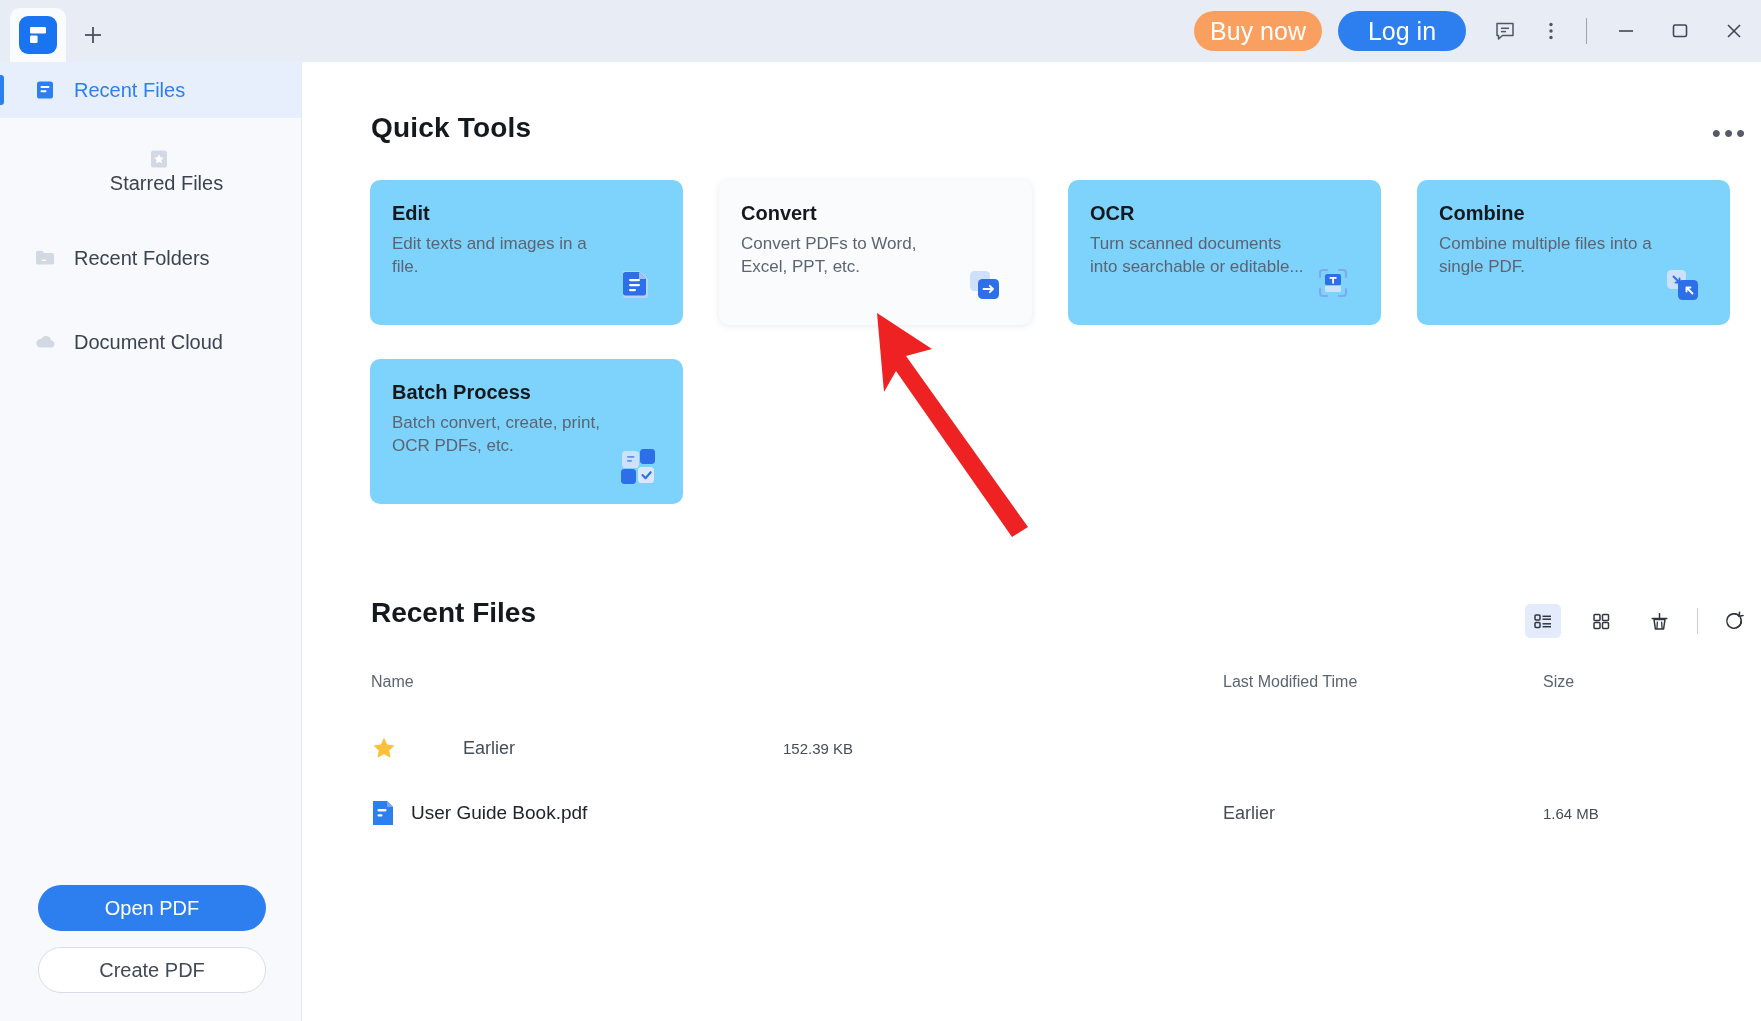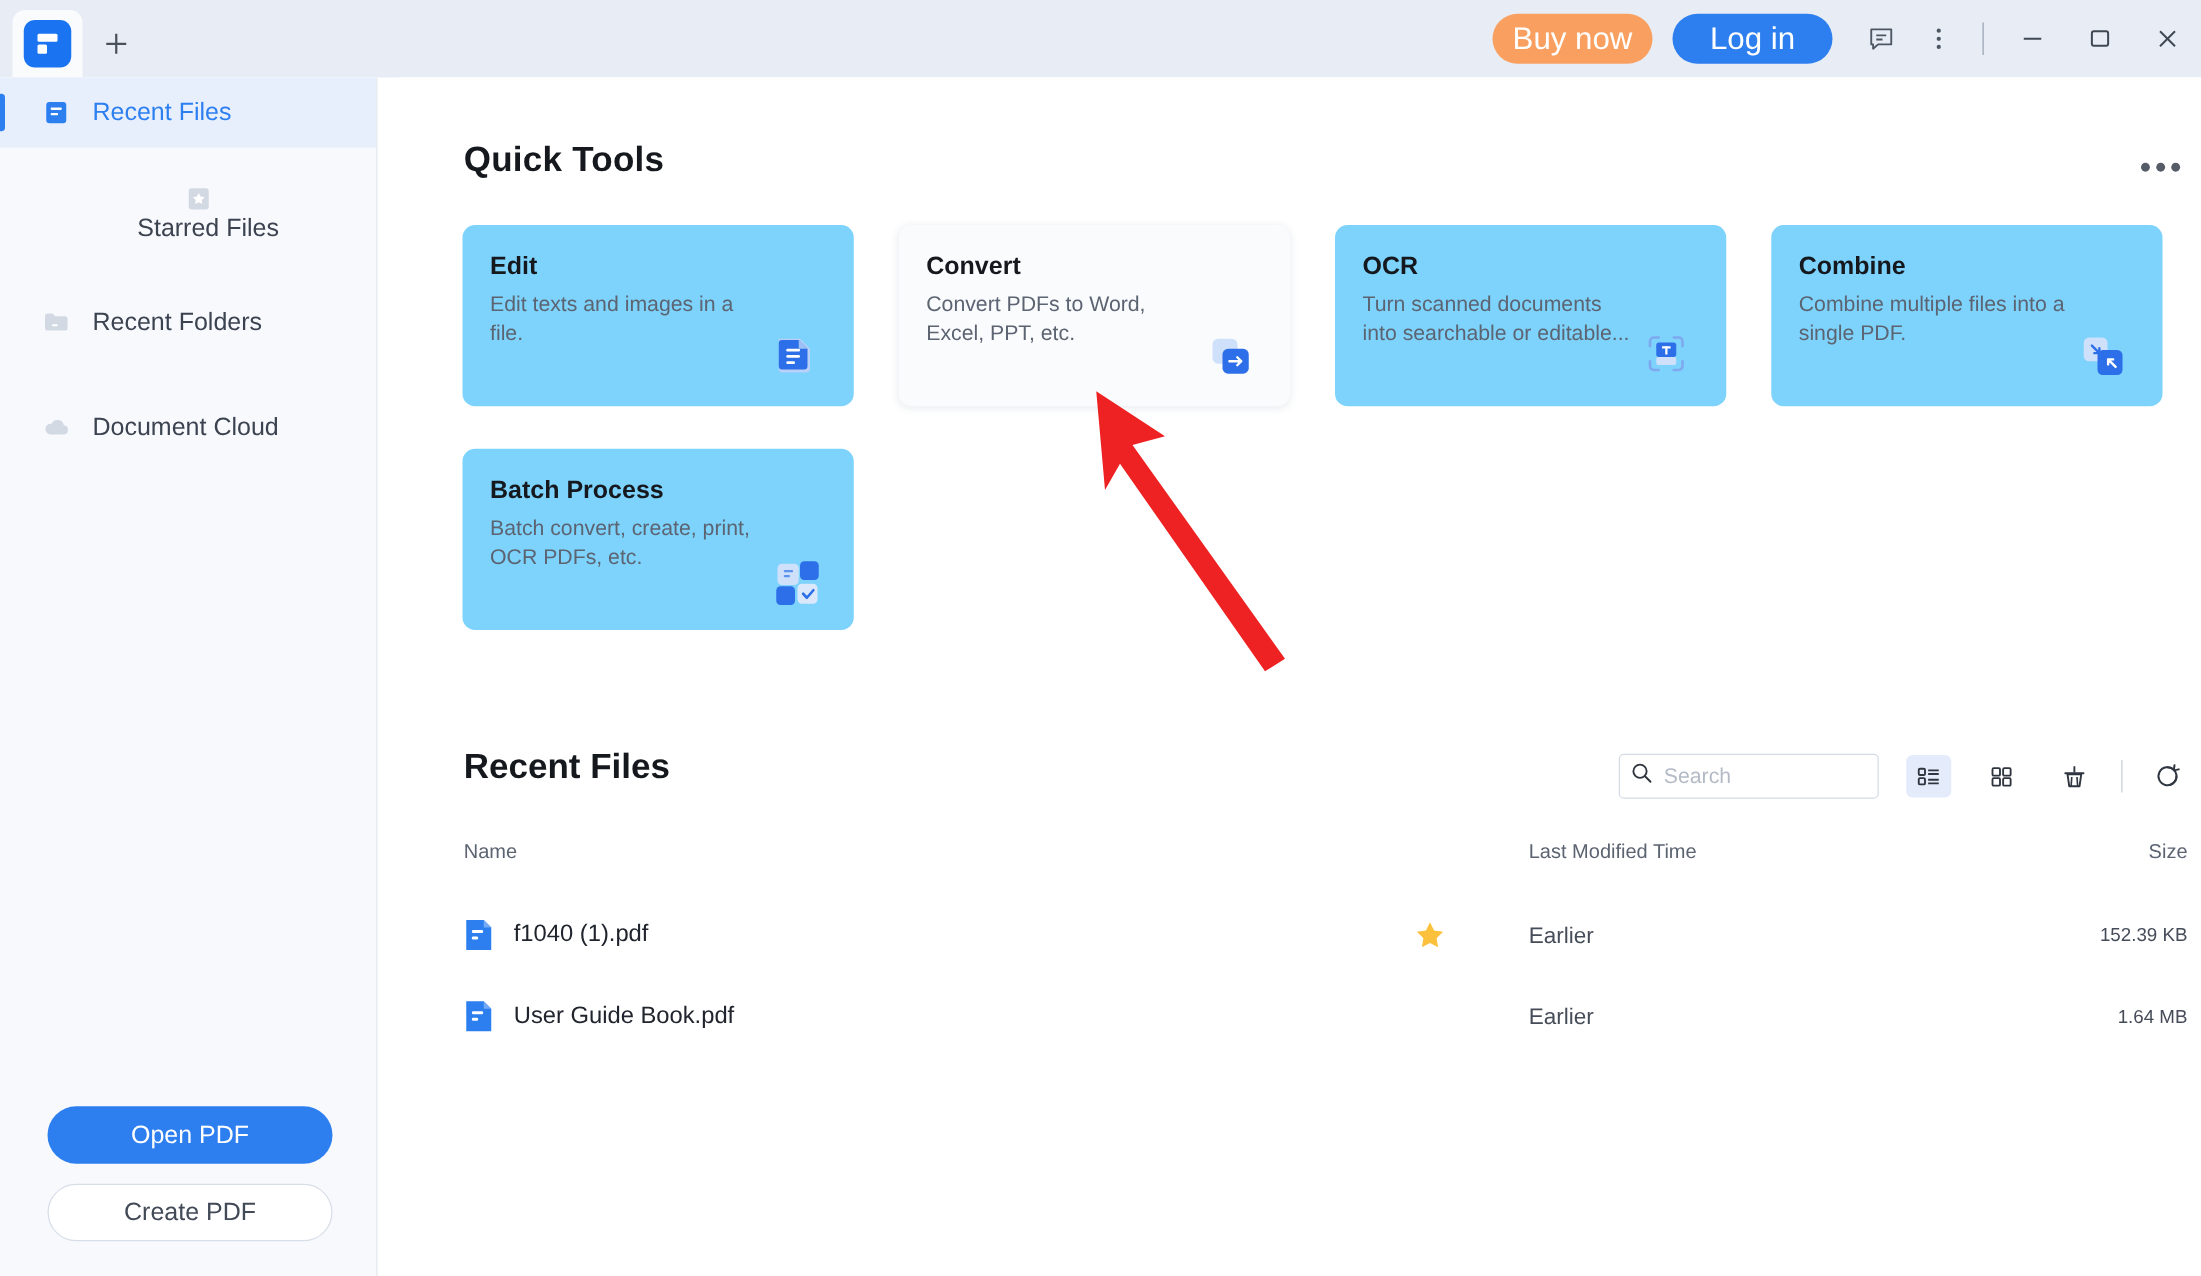--- a/index.html
+++ b/index.html
@@ -183,21 +183,21 @@
   #toolbar-divider { width: 1px; height: 26px; background: #c7cdd8; margin: 0 18px 0 -2px; }
 
   
   #file-table { position: absolute; left: 53px; top: 600px; width: 1385px; }
   .trow { display: flex; align-items: center; height: 40px; }
   .thead { font-size: 16px; color: #5c6472; }
   .frow { height: 56px; cursor: pointer; border-radius: 5px; }
   .col-name { width: 760px; display: flex; align-items: center; }
   .col-star { width: 92px; display: flex; align-items: center; justify-content: flex-start; }
   .col-time { width: 320px; }
-  .col-size { flex: 1; text-align: right; padding-right: 6px; }
+  .col-size { flex: 1; padding-right: 6px; }
   .fname { font-size: 19px; color: #20242c; margin-left: 16px; }
   .ftime { font-size: 18px; color: #464d59; }
   .fsize { font-size: 15px; color: #464d59; }
   .fileicon { width: 24px; height: 28px; flex: 0 0 auto; }
 
   
   #annotation-arrow {
     position: absolute; left: 0; top: 0;
     width: 1761px; height: 1021px;
     pointer-events: none;
@@ -392,29 +392,20 @@
           <rect x="29" y="31" width="16" height="16" rx="3.6" fill="#dbe8fc"></rect>
           <path d="M33.5 39l3 3.2 5.2-6" fill="none" stroke="#2d6fe8" stroke-width="2.1" stroke-linecap="round" stroke-linejoin="round"></path>
         </svg>
       </div>
     </div>
   </div>
 
   <div id="recent-files-header">Recent Files</div>
 
   <div id="list-toolbar">
-    <div id="search-box">
-      <span>
-        <svg width="19" height="19" viewBox="0 0 19 19" aria-hidden="true">
-          <circle cx="8" cy="8" r="5.3" fill="none" stroke="#30363f" stroke-width="1.5"></circle>
-          <line x1="12" y1="12" x2="16.4" y2="16.4" stroke="#30363f" stroke-width="1.5" stroke-linecap="round"></line>
-        </svg>
-      </span>
-      <input id="search-input" type="text" placeholder="Search" style="">
-    </div>
 
     <div class="viewbtn active">
       <svg width="22" height="22" viewBox="0 0 22 22" aria-hidden="true">
         <rect x="3" y="5" width="5" height="5" rx="1" fill="none" stroke="#2f3640" stroke-width="1.5"></rect>
         <rect x="3" y="12.5" width="5" height="5" rx="1" fill="none" stroke="#2f3640" stroke-width="1.5"></rect>
         <line x1="10.5" y1="6.3" x2="19" y2="6.3" stroke="#2f3640" stroke-width="1.5"></line>
         <line x1="10.5" y1="9.2" x2="19" y2="9.2" stroke="#2f3640" stroke-width="1.5"></line>
         <line x1="10.5" y1="13.8" x2="19" y2="13.8" stroke="#2f3640" stroke-width="1.5"></line>
         <line x1="10.5" y1="16.7" x2="19" y2="16.7" stroke="#2f3640" stroke-width="1.5"></line>
       </svg>
@@ -455,31 +446,20 @@
     <div class="trow thead">
       <div class="col-name">Name</div>
       <div class="col-star"></div>
       <div class="col-time">Last Modified Time</div>
       <div class="col-size">Size</div>
     </div>
 
     <div style="height:18px"></div>
 
     <div class="trow frow">
-      <div class="col-name">
-        <span class="fileicon">
-          <svg width="24" height="28" viewBox="0 0 24 28" aria-hidden="true">
-            <path d="M2 2h14l6 6v18H2z" fill="#2d7ff0"></path>
-            <path d="M16 2l6 6h-6z" fill="#74aaf5"></path>
-            <rect x="6.5" y="10" width="9" height="2.4" rx="1" fill="#ffffff"></rect>
-            <rect x="6.5" y="15.2" width="5" height="2.4" rx="1" fill="#ffffff"></rect>
-          </svg>
-        </span>
-        <span class="fname">f1040 (1).pdf</span>
-      </div>
       <div class="col-star">
         <svg width="26" height="26" viewBox="0 0 26 26" aria-hidden="true">
           <path d="M13 2.8l3.25 6.6 7.25 1.05-5.25 5.1 1.25 7.2L13 19.35 6.5 22.75l1.25-7.2L2.5 10.45l7.25-1.05z" fill="#fbc13c"></path>
         </svg>
       </div>
       <div class="col-time ftime">Earlier</div>
       <div class="col-size fsize">152.39 KB</div>
     </div>
 
     <div style="height:9px"></div>

